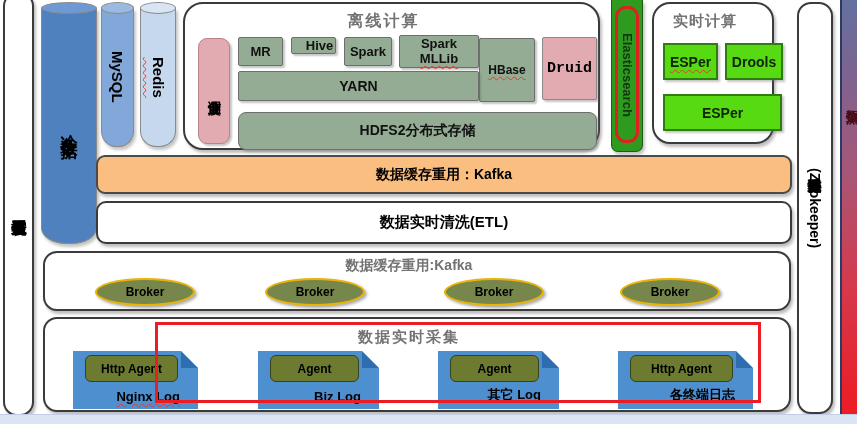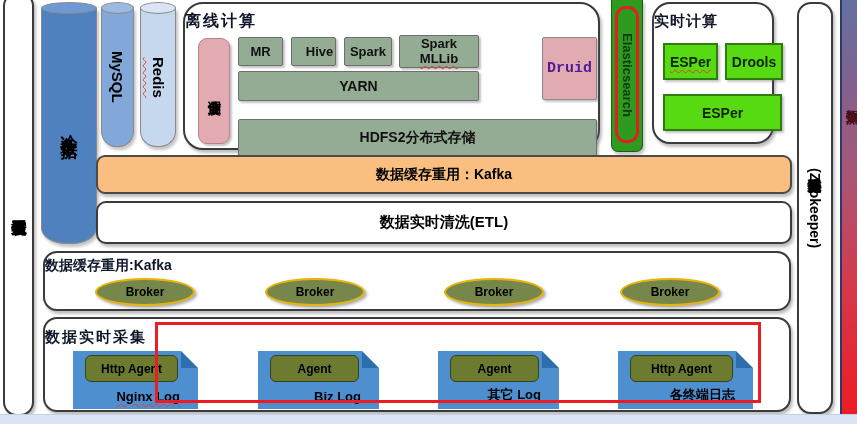--- a/index.html
+++ b/index.html
@@ -3,22 +3,22 @@
 <meta charset="utf-8">
 <style>
   * { box-sizing: border-box; margin: 0; padding: 0; }
   html, body { width: 857px; height: 424px; overflow: hidden; }
   body { font-family: "Liberation Sans", "DejaVu Sans", sans-serif; background: #ffffff; }
   .stage { position: absolute; top: 0; left: 0; width: 857px; height: 424px; background: #fff; }
 
   
   .panel { position: absolute; background: #fff; border: 2px solid #3b3b3b;
            box-shadow: 2px 3px 3px rgba(110,110,110,.45); }
-  .ptitle { position: absolute; left: 0; right: 16px; 
-            font-weight: bold; color: #0f172a; }
+  .ptitle { position: absolute; left: 0; right: 16px; text-align: center;
+            font-weight: bold; color: #737373; }
 
   
   .vtext { writing-mode: vertical-rl; text-orientation: mixed;
            display: flex; align-items: center; justify-content: center;
            font-weight: bold; color: #000; }
 
   
   .tallbar { position: absolute; background: #fff; border: 2px solid #3b3b3b;
              border-radius: 14px; box-shadow: 2px 3px 3px rgba(110,110,110,.45);
              display: flex; align-items: center; justify-content: center; }
@@ -48,21 +48,21 @@
               display: flex; align-items: center; justify-content: center;
               font-weight: bold; color: #111; font-size: 13px; text-align: center; }
   .pinkbox { position: absolute; background: #e2abb1; border: 1.5px solid #b9838c;
              box-shadow: 2px 2px 2px rgba(110,110,110,.4);
              display: flex; align-items: center; justify-content: center;
              font-weight: bold; color: #222; }
   .scheduler { left: 13px; top: 34px; width: 32px; height: 106px; border-radius: 9px;
                font-size: 13px; }
   .druid { left: 357px; top: 33px; width: 55px; height: 63px; border-radius: 2px;
            border-color: #8a8a8a; font-family: "Liberation Mono", monospace;
-           font-size: 15px; color: #4c1d95; }
+           font-size: 15px; color: #000000; }
 
   
   .escol { position: absolute; left: 611px; top: 0; width: 32px; height: 152px;
            background: #2e9b1f; border: 1.5px solid #1d5f12; border-top: none;
            border-radius: 0 0 7px 7px; box-shadow: 2px 3px 3px rgba(110,110,110,.4); }
   .esring { position: absolute; left: 3px; right: 3px; top: 6px; bottom: 8px;
             border: 3px solid #e01f1f; border-radius: 11px;
             display: flex; align-items: center; justify-content: center; }
   .esring .vtext { font-size: 13px; color: #11380c; }
 
@@ -156,29 +156,32 @@
         <div class="vtext squiggle">Redis</div>
       </div>
   </div>
 
   <div class="panel offline">
     <div class="ptitle">离线计算</div>
     <div class="pinkbox scheduler">
       <div class="vtext" style="font-size:13px;">作业调度</div>
     </div>
     <div class="greenbox" style="left:53px;  top:33px; width:45px; height:29px;">MR</div>
-    <div class="greenbox" style="left:106px; top:33px; width:45px; height:29px;padding-left:12px;">Hive</div>
+    <div class="greenbox" style="left:106px; top:33px; width:45px; height:17px;padding-left:12px;">Hive</div>
     <div class="greenbox" style="left:159px; top:33px; width:48px; height:29px;">Spark</div>
     <div class="greenbox" style="left:214px; top:31px; width:80px; height:33px; line-height:1.1; flex-direction:column;">
       <span>Spark</span>
       <span class="squiggle">MLLib</span>
     </div>
+    <div class="greenbox" style="left:294px; top:34px; width:56px; height:64px; font-size:12px;">
+      <span class="squiggle">HBase</span>
+    </div>
     <div class="pinkbox druid">Druid</div>
     <div class="greenbox" style="left:53px; top:67px; width:241px; height:30px; font-size:14px;">YARN</div>
-    <div class="greenbox" style="left:53px; top:115px; width:359px; height:38px; font-size:14px;">HDFS2分布式存储</div>
+    <div class="greenbox" style="left:53px; top:108px; width:359px; height:38px; font-size:14px;border-radius:8px;">HDFS2分布式存储</div>
   </div>
 
   <div class="escol">
     <div class="esring">
       <div class="vtext">Elasticsearch</div>
     </div>
   </div>
 
   <div class="panel realtime">
     <div class="ptitle">实时计算</div>

